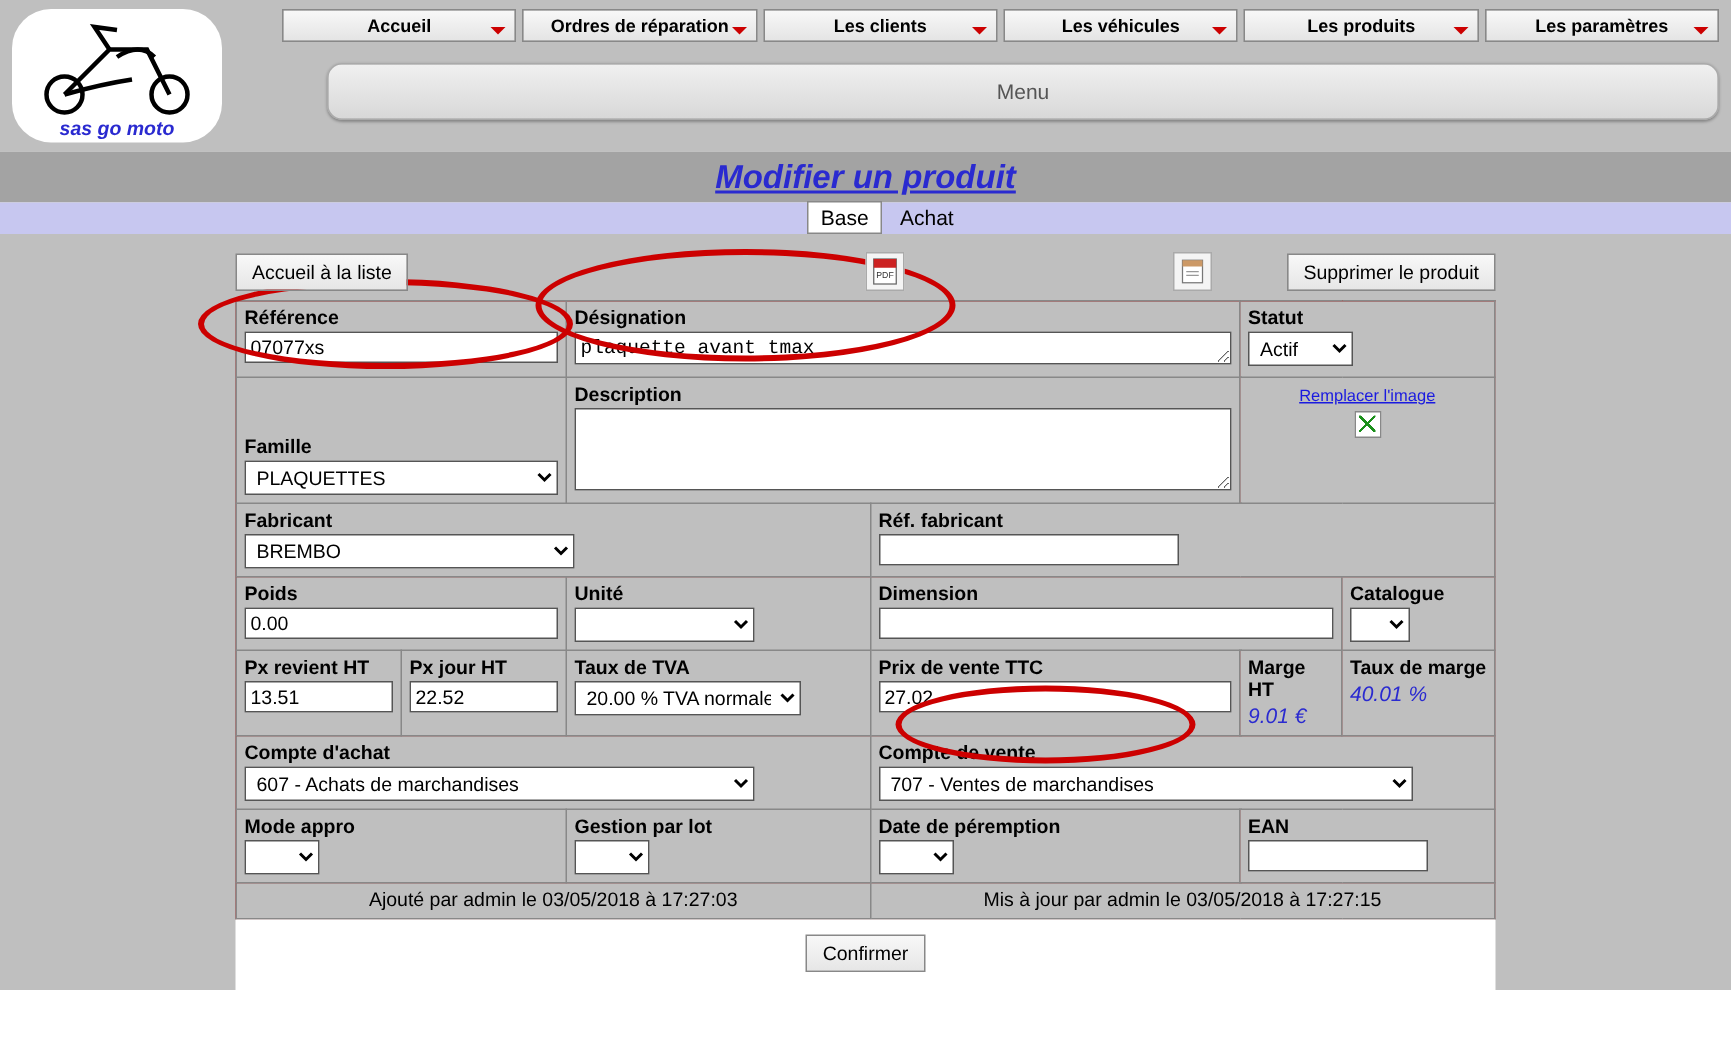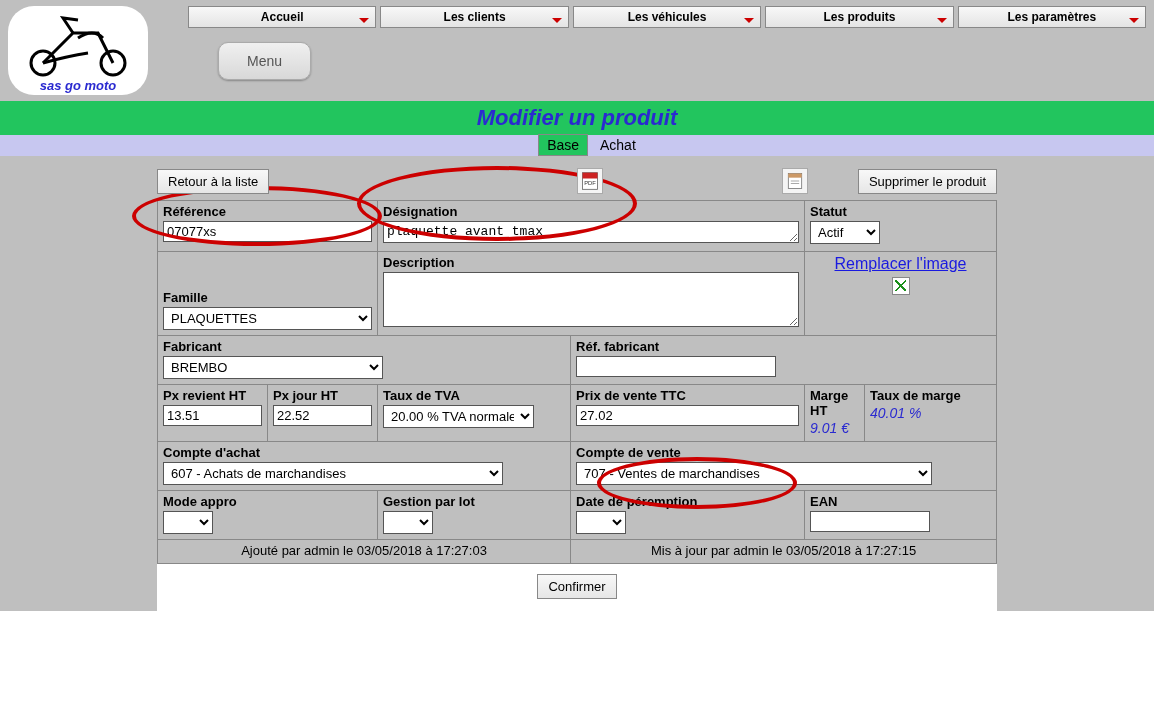--- a/index.html
+++ b/index.html
@@ -49,48 +49,49 @@
     position:relative;
     cursor:pointer;
   }
   .nav-item::after{
     content:"";
     position:absolute;
     right:6px; top:55%;
     border:5px solid transparent;
     border-top-color:#c00;
   }
-  .btn-row{ margin-top:14px; display:flex; gap:30px; padding-left:30px;}
+  .btn-row{ margin-top:14px; display:flex; gap:30px; padding-left:30px;flex-direction:column;}
   .pill-btn{
     background: linear-gradient(#f0f0f0,#d8d8d8);
     border:1px solid #aaa;
     border-radius:10px;
     padding:10px 28px;
     font-size:14px;
     color:#555;
     cursor:pointer;
     box-shadow:0 1px 2px rgba(0,0,0,0.3);
   }
   .page-title{
     color:#2a2ad0;
     font-style:italic;
     font-weight:bold;
     font-size:22px;
     text-align:center;
     padding:4px 0;
-    background:#22c55e;
+    background:#a3a3a3;
+    text-decoration:underline;
   }
   .tabs-bar{
     background:#c7c7f0;
     text-align:center;
     padding:2px 0 3px 0;
     font-size:14px;
   }
   .tab{ padding:2px 8px; cursor:pointer; }
-  .tab.active{ background:#22c55e; border:1px solid #888;margin-left:28px; }
+  .tab.active{ background:#ffffff; border:1px solid #888;margin-left:28px; }
   .content-wrap{
     background:#bfbfbf;
     margin:0 auto;
     width:100%;
     padding:10px 0 0 0;
     display:flex;
     justify-content:center;
   }
   .form-area{
     width:840px;
@@ -145,21 +146,21 @@
     text-align:center;
     padding:10px 0 12px 0;
     background:#fff;
   }
   .red-ellipse{
     position:absolute;
     border:4px solid #c00;
     border-radius:50%;
     pointer-events:none;
   }
-  .link{ color:#1a1ae0; text-decoration:underline; cursor:pointer; font-size:16px;text-align:right;}
+  .link{ color:#1a1ae0; text-decoration:underline; cursor:pointer; font-size:11px;text-align:right;}
   .broken-img{
     display:inline-block;
     width:18px;height:18px;
     border:1px solid #888;
     background:
       linear-gradient(45deg, transparent 45%, #1a8f1a 45%, #1a8f1a 55%, transparent 55%),
       linear-gradient(-45deg, transparent 45%, #1a8f1a 45%, #1a8f1a 55%, transparent 55%);
     background-color:#fff;
     background-size:70% 70%;
     background-position:center;
@@ -180,20 +181,21 @@
         <path d="M60 30 Q75 20 85 30"></path>
         <path d="M25 55 Q50 48 70 45"></path>
       </g>
     </svg>
     <div class="logo-caption">sas go moto</div>
   </div>
 
   <div class="right-block">
     <div class="nav-row">
       <div class="nav-item">Accueil</div>
+      <div class="nav-item">Ordres de réparation</div>
       <div class="nav-item">Les clients</div>
       <div class="nav-item">Les véhicules</div>
       <div class="nav-item">Les produits</div>
       <div class="nav-item">Les paramètres</div>
     </div>
     <div class="btn-row">
       <button class="pill-btn">Menu</button>
     </div>
   </div>
 </div>
@@ -207,21 +209,21 @@
 
 <div class="content-wrap">
   <div class="form-area">
 
     <div class="red-ellipse" style="left:-25px; top:20px; width:250px; height:60px;"></div>
     <div class="red-ellipse" style="left:200px; top:0px; width:280px; height:75px;"></div>
     <div class="red-ellipse" style="left:440px; top:291px; width:200px; height:52px;"></div>
     <div class="red-ellipse" style="left:315px; top:500px; width:220px; height:50px;"></div>
 
     <div class="action-row">
-      <button class="std-btn">Retour à la liste</button>
+      <button class="std-btn">Accueil à la liste</button>
       <span style="position:absolute; left:420px;" class="icon-box">
         <svg viewBox="0 0 24 24" width="20" height="20">
             <rect x="3" y="2" width="18" height="20" fill="#fff" stroke="#666"></rect>
             <rect x="3" y="2" width="18" height="7" fill="#c22"></rect>
             <text x="12" y="17" text-anchor="middle" font-size="7" fill="#333">PDF</text>
           </svg>
       </span>
       <span style="position:absolute; left:625px;" class="icon-box">
         <svg viewBox="0 0 24 24" width="20" height="20">
             <rect x="4" y="3" width="16" height="18" fill="#fff" stroke="#777"></rect>
@@ -270,20 +272,38 @@
         <td colspan="4">
           <span class="lab">Fabricant</span>
           <select style="width:220px"><option>BREMBO</option></select>
         </td>
         <td colspan="4">
           <span class="lab">Réf. fabricant</span>
           <input type="text" style="width: 200px;" value="">
         </td>
       </tr>
 
+      <tr>
+        <td colspan="2">
+          <span class="lab">Poids</span>
+          <input type="text" value="0.00" style="">
+        </td>
+        <td colspan="2">
+          <span class="lab">Unité</span>
+          <select style="width:120px"><option></option></select>
+        </td>
+        <td colspan="3">
+          <span class="lab">Dimension</span>
+          <input type="text" value="" style="">
+        </td>
+        <td style="width:90px">
+          <span class="lab">Catalogue</span>
+          <select style="width:40px"><option></option></select>
+        </td>
+      </tr>
 
       <tr>
         <td style="width:75px">
           <span class="lab">Px revient HT</span>
           <input type="text" value="13.51" style="">
         </td>
         <td style="width:75px">
           <span class="lab">Px jour HT</span>
           <input type="text" value="22.52" style="">
         </td>

